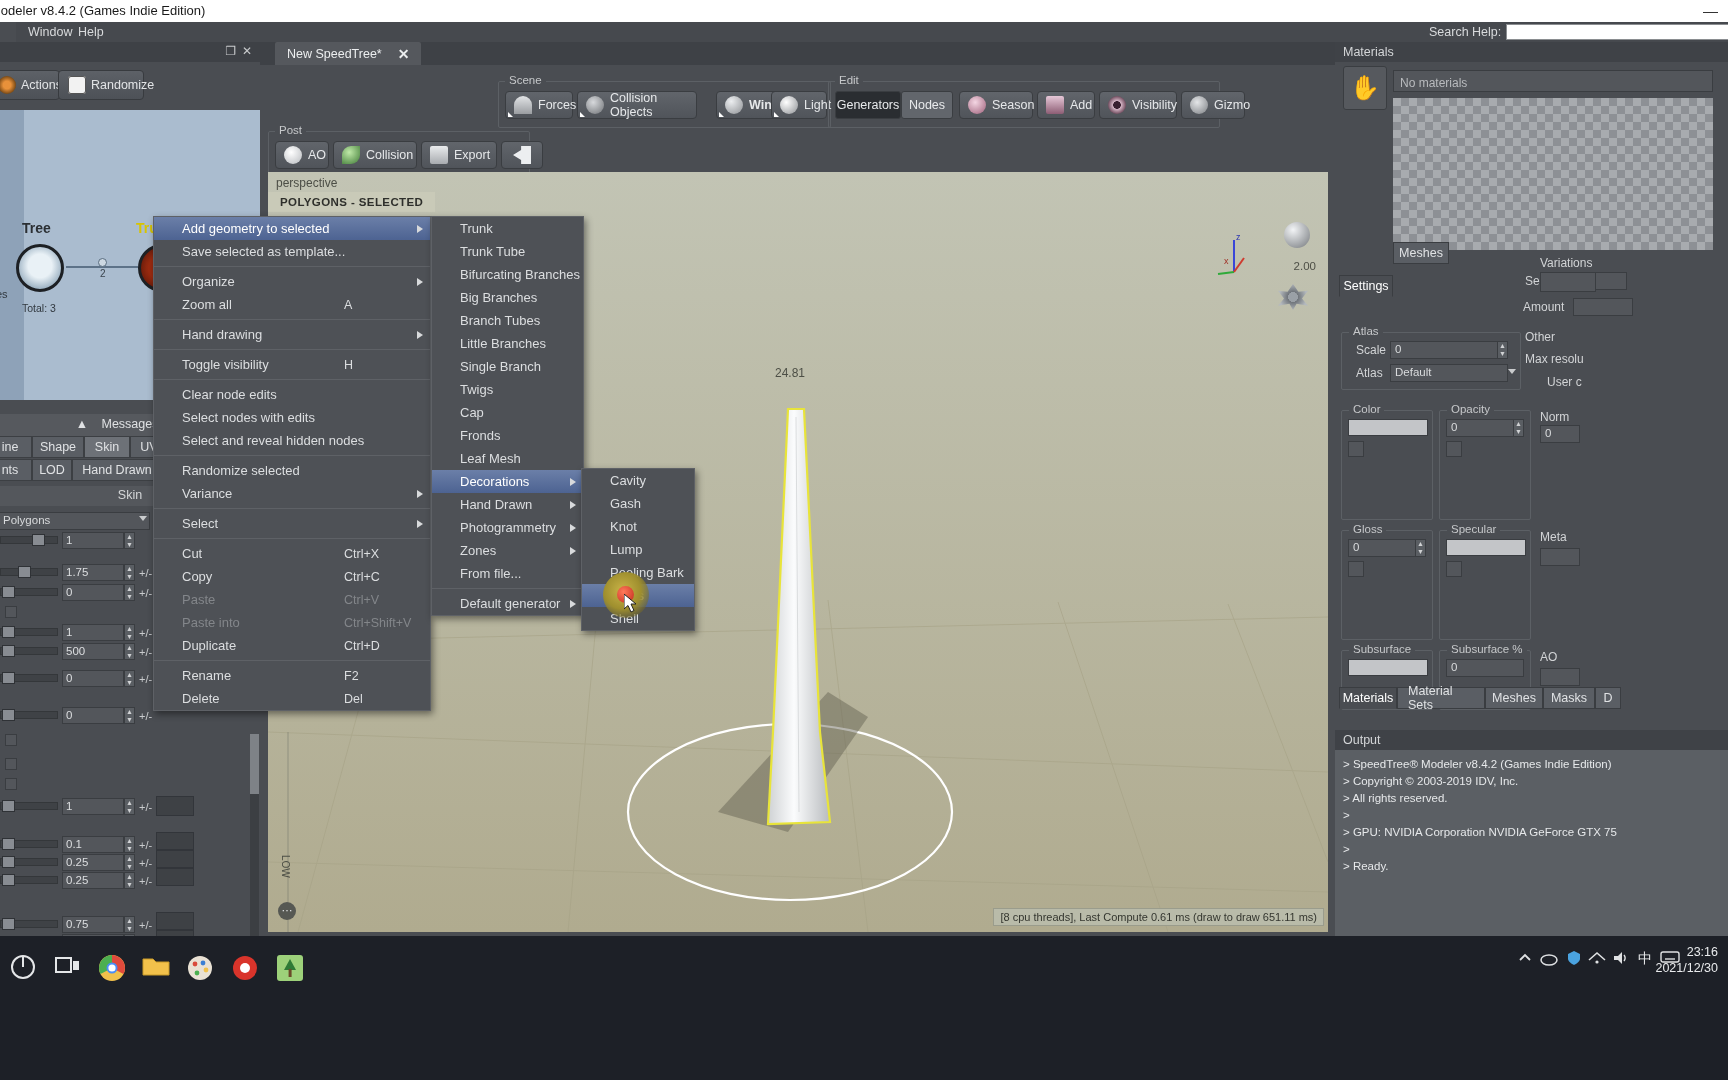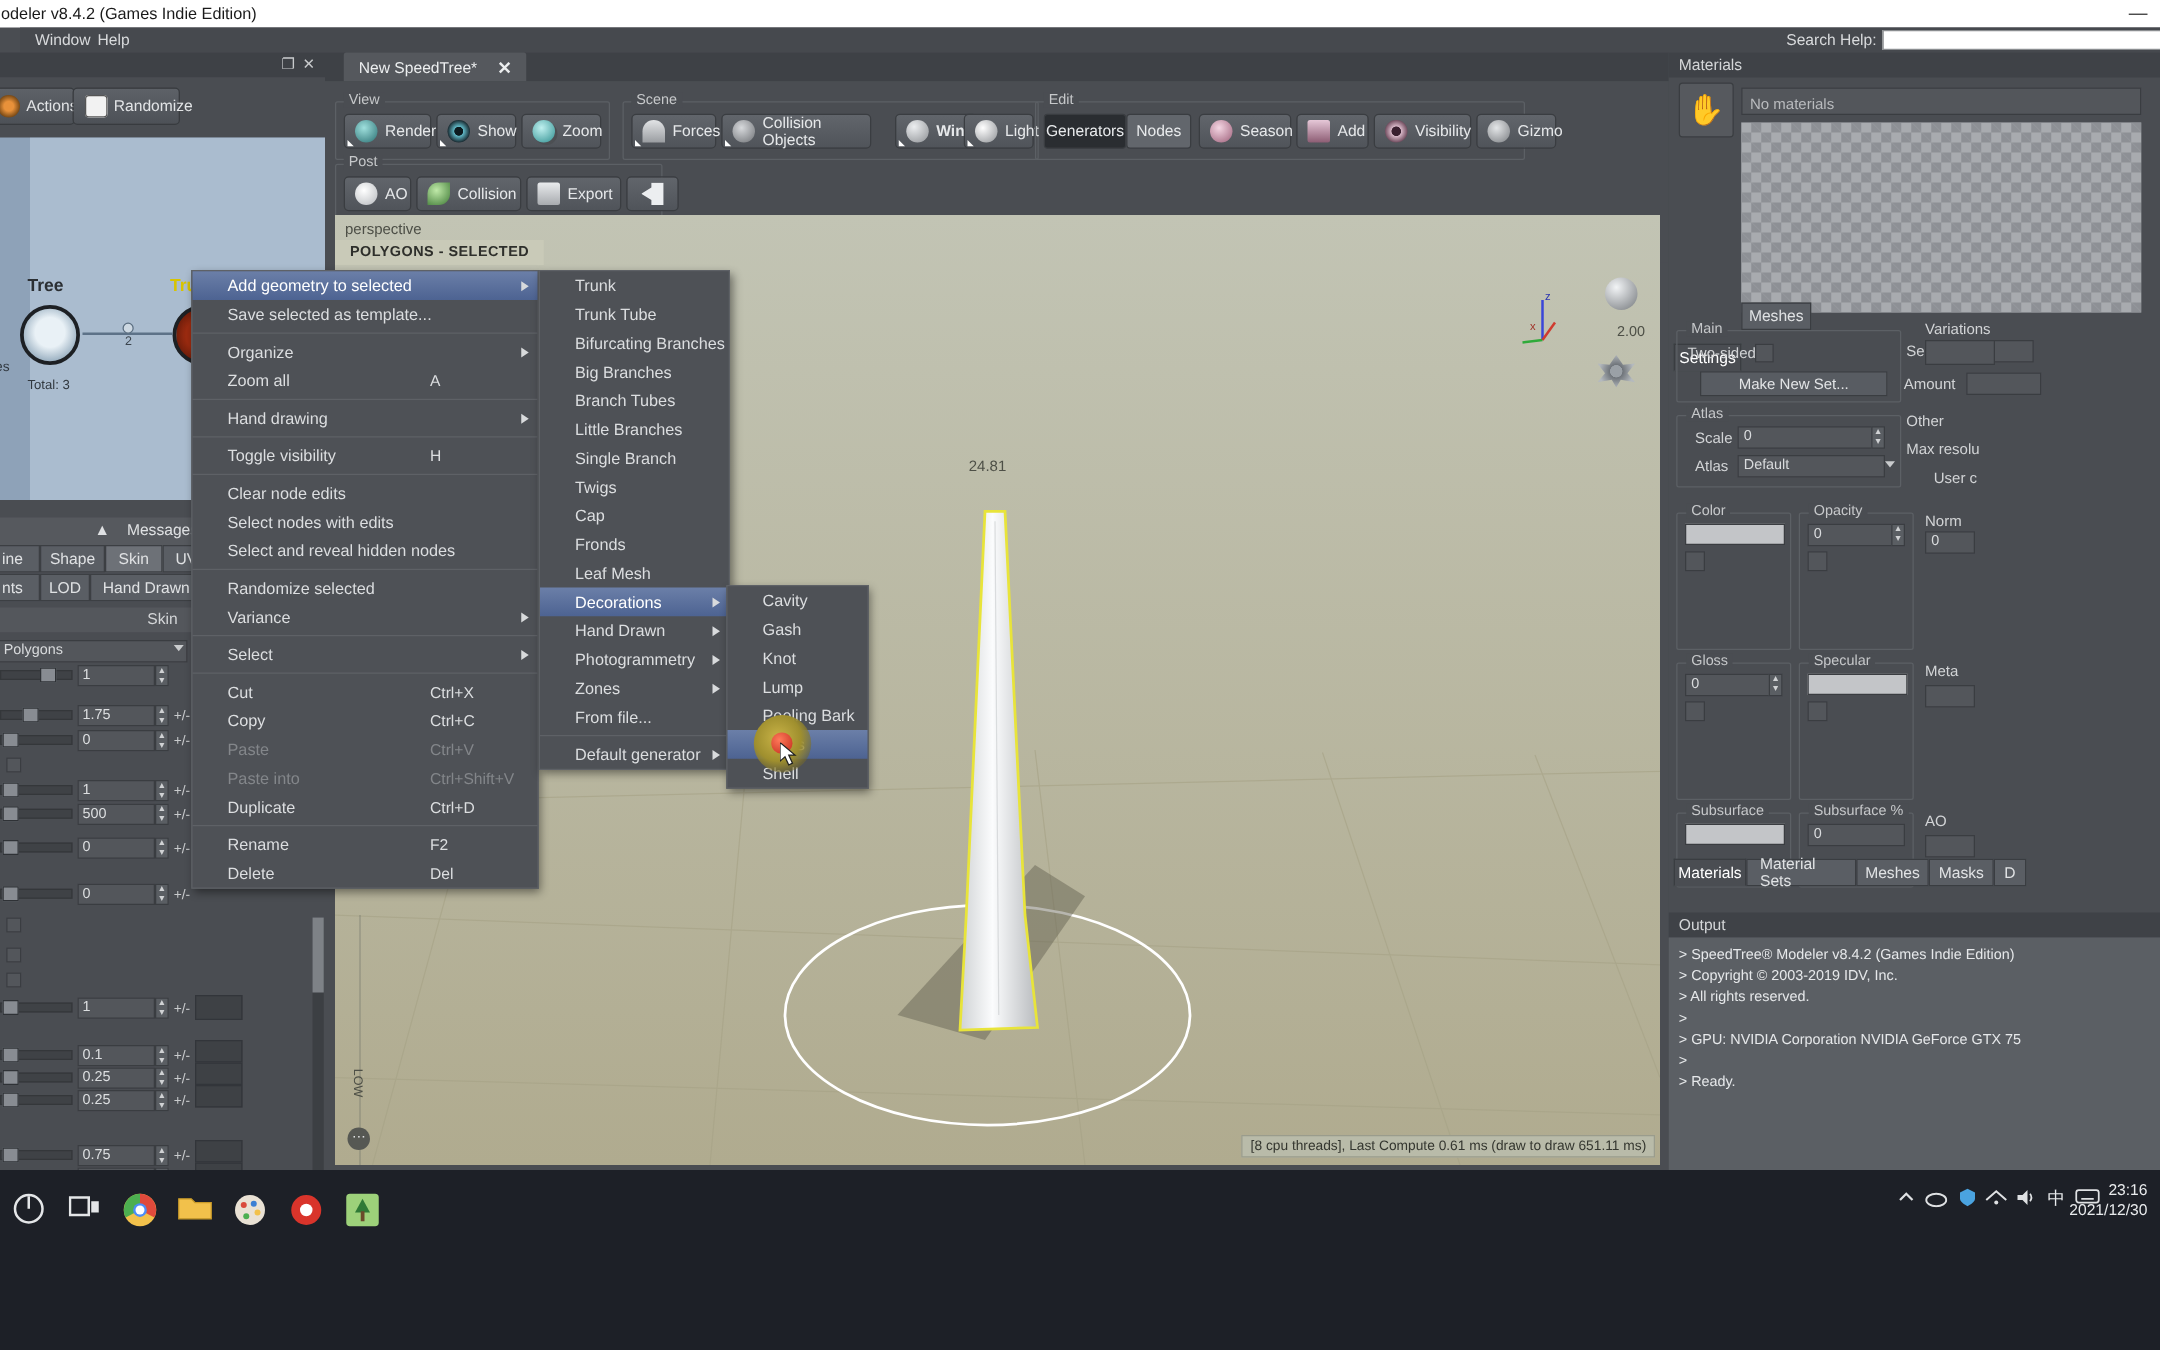--- a/index.html
+++ b/index.html
@@ -348,37 +348,20 @@
 <div id="center">
   <div id="tabstrip">
     <div id="doc-tab">
       <span>New SpeedTree*</span>
       <span class="x">✕</span>
     </div>
   </div>
 
   <div id="ribbon">
 
-    <div class="group" style="left:8px; top:16px; width:220px; height:47px;">
-      <span class="glabel">View</span>
-      <div class="rbtn" style="left:6px; top:9px; width:70px;">
-        <span class="ico" style="background:radial-gradient(circle at 40% 35%,#9fe0dd,#2a6f72);"></span>
-        <span>Render</span>
-        <span class="corner"></span>
-      </div>
-      <div class="rbtn" style="left:80px; top:9px; width:64px;">
-        <span class="ico" style="background:radial-gradient(circle,#0d1b1f 26%,#5fb6c4 30%,#1a2c33 70%);"></span>
-        <span>Show</span>
-        <span class="corner"></span>
-      </div>
-      <div class="rbtn" style="left:148px; top:9px; width:64px;">
-        <span class="ico" style="background:radial-gradient(circle at 40% 35%,#bff0ef,#2f8f90); box-shadow:2px 2px 0 #4c4f53;"></span>
-        <span>Zoom</span>
-      </div>
-    </div>
 
     <div class="group" style="left:238px; top:16px; width:333px; height:47px;">
       <span class="glabel">Scene</span>
       <div class="rbtn" style="left:6px; top:9px; width:68px;">
         <span class="ico" style="background:linear-gradient(#e2e4e6,#9a9da1); border-radius:50% 50% 0 0;"></span>
         <span>Forces</span>
         <span class="corner"></span>
       </div>
       <div class="rbtn" style="left:78px; top:9px; width:120px;">
         <span class="ico" style="background:radial-gradient(circle at 40% 35%,#d7d9dc,#6e7175);"></span>
@@ -507,26 +490,20 @@
     <div id="checker"></div>
   </div>
 
   <div class="tabrow" style="left:4px; top:200px;">
     <div class="rtab active" style="left:0; width:54px;margin-top:33px;">Settings</div>
     <div class="rtab idle" style="left:54px; width:56px;">Meshes</div>
   </div>
 
   <div id="settings">
 
-    <div class="rgroup" style="left:6px; top:4px; width:180px; height:58px;">
-      <span class="rglabel">Main</span>
-      <span class="rlabel" style="left:8px; top:10px;">Two-sided</span>
-      <div class="chk" style="left:62px; top:10px; width:15px; height:15px;"></div>
-      <div class="rbtn2" style="left:18px; top:32px; width:150px;">Make New Set...</div>
-    </div>
     <span class="rlabel" style="left:190px; top:14px;">Season</span>
     <div class="rfield" style="left:232px; top:12px; width:60px;"></div>
 
     <div class="rgroup" style="left:6px; top:72px; width:180px; height:58px;">
       <span class="rglabel">Atlas</span>
       <span class="rlabel" style="left:14px; top:10px;">Scale</span>
       <div class="rfield" style="left:48px; top:8px; width:118px;">0</div>
       <div class="spin" style="left:155px; top:8px; height:18px;">▲<br>▼</div>
       <span class="rlabel" style="left:14px; top:33px;">Atlas</span>
       <div class="rfield" style="left:48px; top:31px; width:118px;">Default</div>

